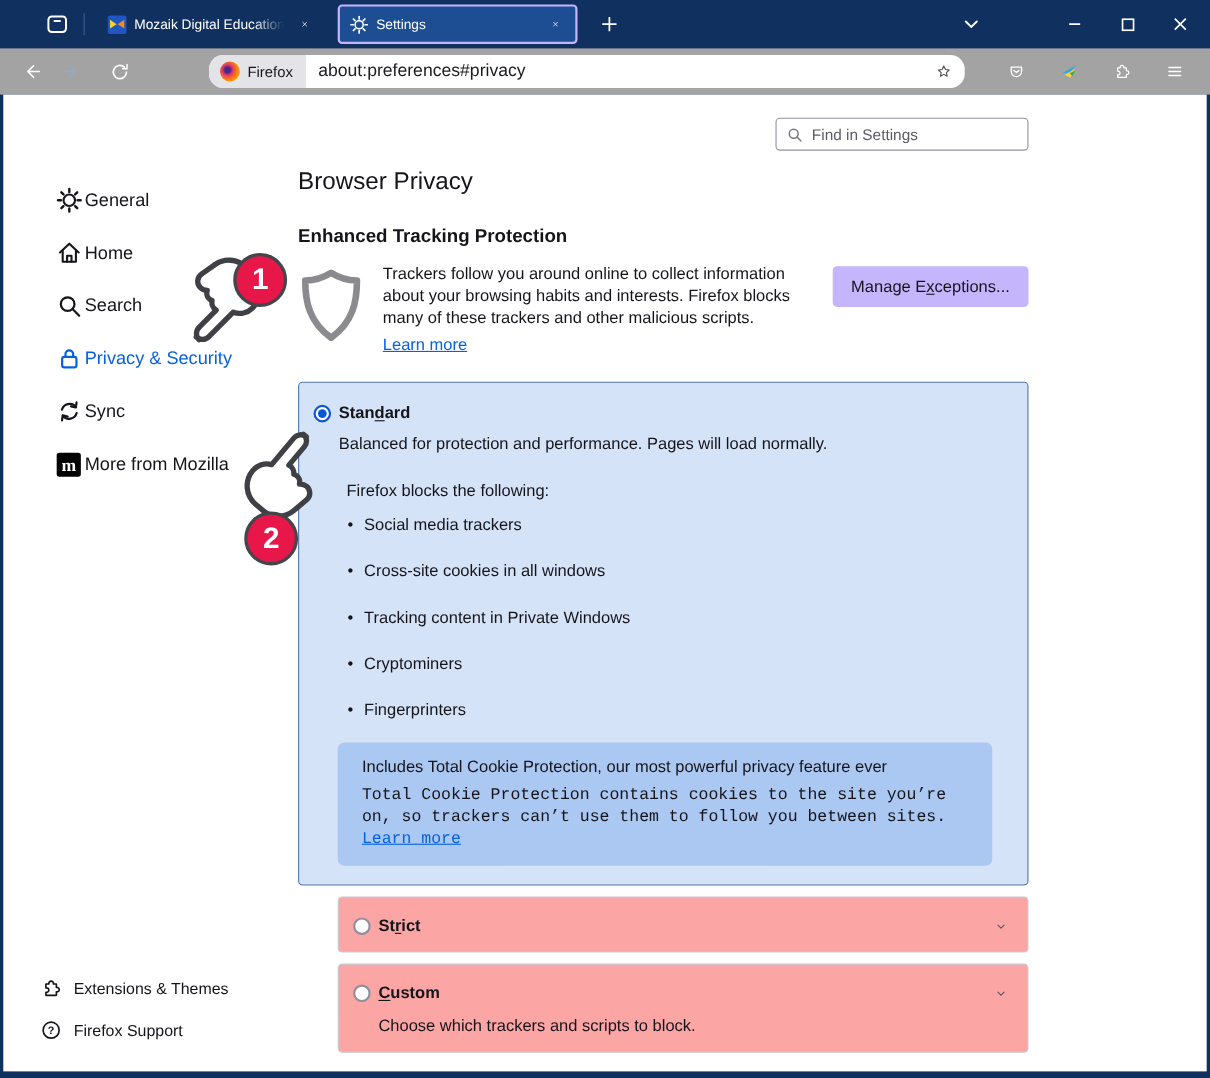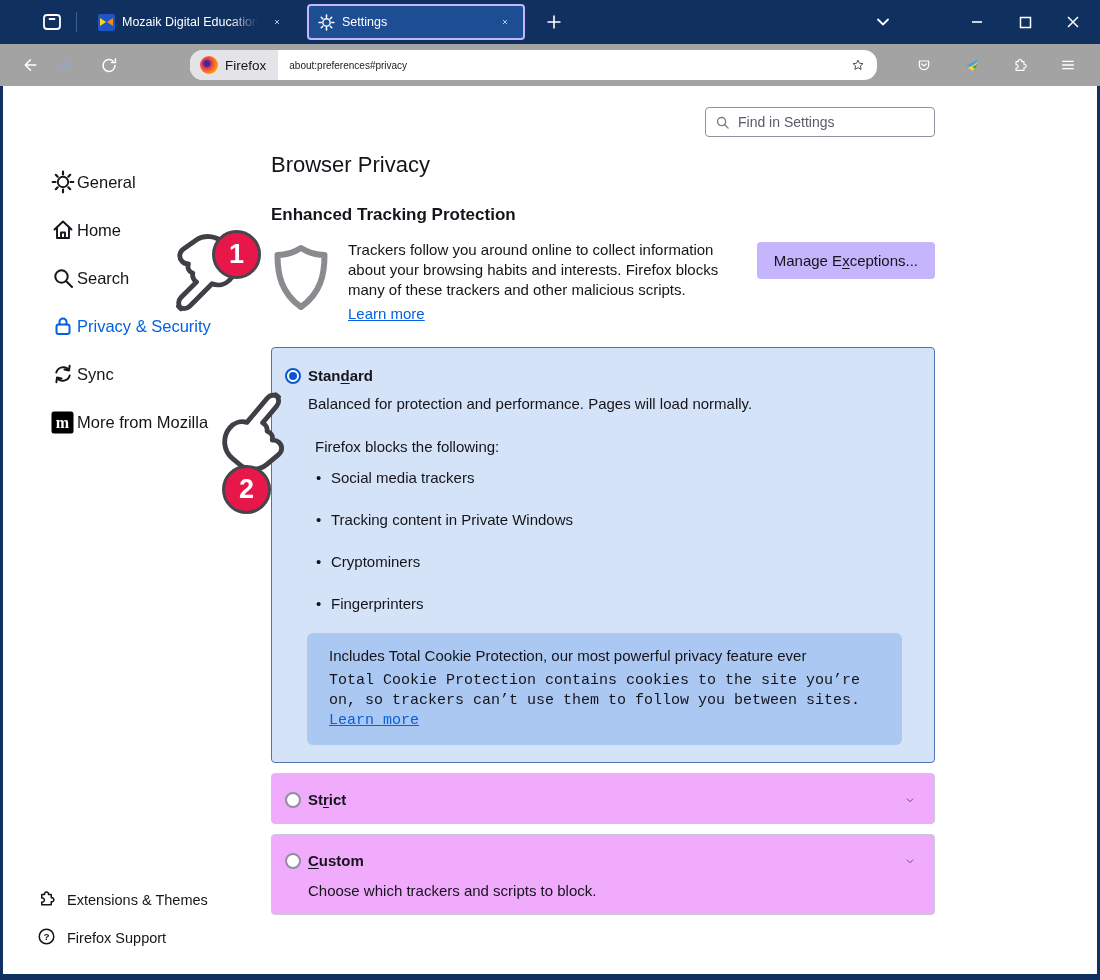--- a/index.html
+++ b/index.html
@@ -26,21 +26,21 @@
   .tab-list-btn{margin-right:46px;}
 
   
   .navbar{height:42px;background:#a3a3a3;display:flex;align-items:center;padding:0 14px;box-sizing:border-box;}
   .nav-btn{width:30px;height:30px;border:none;background:transparent;display:flex;align-items:center;justify-content:center;cursor:pointer;flex:none;}
   .nav-btn + .nav-btn{margin-left:6px;}
   .urlbar{margin-left:66px;width:687px;height:30px;background:#fff;border-radius:13px;display:flex;align-items:center;box-sizing:border-box;cursor:text;}
   .url-chip{height:30px;background:#e3e3e8;border-radius:13px 0 0 13px;display:flex;align-items:center;gap:7px;padding:0 12px 0 10px;cursor:pointer;}
   .ff-logo{width:18px;height:18px;border-radius:50%;background:radial-gradient(circle at 38% 42%,#45278d 0 16%,#e23a63 32%,#ff8a00 62%,#ffd200 100%);}
   .url-chip span{font-size:13.5px;color:#15141a;}
-  .url-text{margin-left:11px;font-size:10px;color:#1b1b1f;}
+  .url-text{margin-left:11px;font-size:16px;color:#1b1b1f;}
   .star-btn{margin-left:auto;margin-right:6px;width:26px;height:26px;border:none;background:transparent;display:flex;align-items:center;justify-content:center;cursor:pointer;}
   .nav-right{margin-left:auto;display:flex;align-items:center;gap:20px;padding-right:4px;}
   .nav-right button{width:28px;height:28px;border:none;background:transparent;display:flex;align-items:center;justify-content:center;cursor:pointer;}
 
   
   .content{position:absolute;top:86px;left:3px;right:3px;bottom:6px;background:#fff;overflow:hidden;}
 
   .sidebar{position:absolute;left:0;top:0;bottom:0;width:268px;}
   .side-item{display:flex;align-items:center;gap:2px;height:48px;padding-left:47px;font-size:16.5px;color:#15141a;cursor:pointer;}
   .side-item .ico{width:25px;height:25px;flex:none;display:flex;align-items:center;justify-content:center;}
@@ -73,21 +73,21 @@
   .radio.unsel{border:2px solid #8f8f9d;background:#fff;}
   .std-desc{margin:11px 0 0 23px;font-size:15px;color:#15141a;}
   .blocks-head{margin:26px 0 0 30px;font-size:15px;color:#15141a;}
   ul.blocks{list-style:none;margin:13px 0 0 31px;padding:0;}
   ul.blocks li{position:relative;padding-left:15px;font-size:15px;line-height:20px;color:#15141a;}
   ul.blocks li + li{margin-top:22px;}
   ul.blocks li::before{content:"•";position:absolute;left:0;top:0;color:#15141a;}
   .callout{margin:19px 0 0 22px;width:595px;background:#abc8f2;border-radius:6px;padding:14px 22px;box-sizing:border-box;}
   .callout-title{font-size:15px;font-weight:400;color:#15141a;}
   .callout-body{margin-top:7px;font-size:15px;line-height:20px;color:#15141a;font-family:Liberation Mono, monospace;}
-  .card.plain{margin-top:10px;background:#f0abfc;border:1px solid #c9c9d2;padding:17px 16px 15px 13px;position:relative;}
+  .card.plain{margin-top:10px;background:#fca5a5;border:1px solid #c9c9d2;padding:17px 16px 15px 13px;position:relative;margin-left:36px;}
   .plain-desc{margin:13px 0 0 23px;font-size:15px;color:#15141a;}
   .expand{position:absolute;right:13px;top:15px;width:22px;height:22px;border:none;background:transparent;display:flex;align-items:center;justify-content:center;cursor:pointer;}
 
   
   .anno{position:absolute;pointer-events:none;}
   .hand{width:88px;height:88px;}
   .hand svg{width:100%;height:100%;overflow:visible;}
   .badge{width:43px;height:43px;border-radius:50%;background:#e8174a;border:3px solid #45454c;box-sizing:content-box;display:flex;align-items:center;justify-content:center;color:#fff;font-size:27px;font-weight:700;}
   .hand1{left:152px;top:142px;transform:rotate(225deg);}
   .badge1{left:209px;top:144px;}
@@ -338,20 +338,21 @@
 
       <section class="card standard">
         <div class="opt-head">
           <span class="radio sel"></span>
           <span><span>Stan</span><span class="ak">d</span><span>ard</span></span>
         </div>
         <div class="std-desc">Balanced for protection and performance. Pages will load normally.</div>
         <div class="blocks-head">Firefox blocks the following:</div>
         <ul class="blocks">
           <li>Social media trackers</li>
+          <li>Cross-site cookies in all windows</li>
           <li>Tracking content in Private Windows</li>
           <li>Cryptominers</li>
           <li>Fingerprinters</li>
         </ul>
         <div class="callout">
           <div class="callout-title">Includes Total Cookie Protection, our most powerful privacy feature ever</div>
           <div class="callout-body"><span>Total Cookie Protection contains cookies to the site you’re on, so trackers can’t use them to follow you between sites. </span><span class="link">Learn more</span></div>
         </div>
       </section>
 

